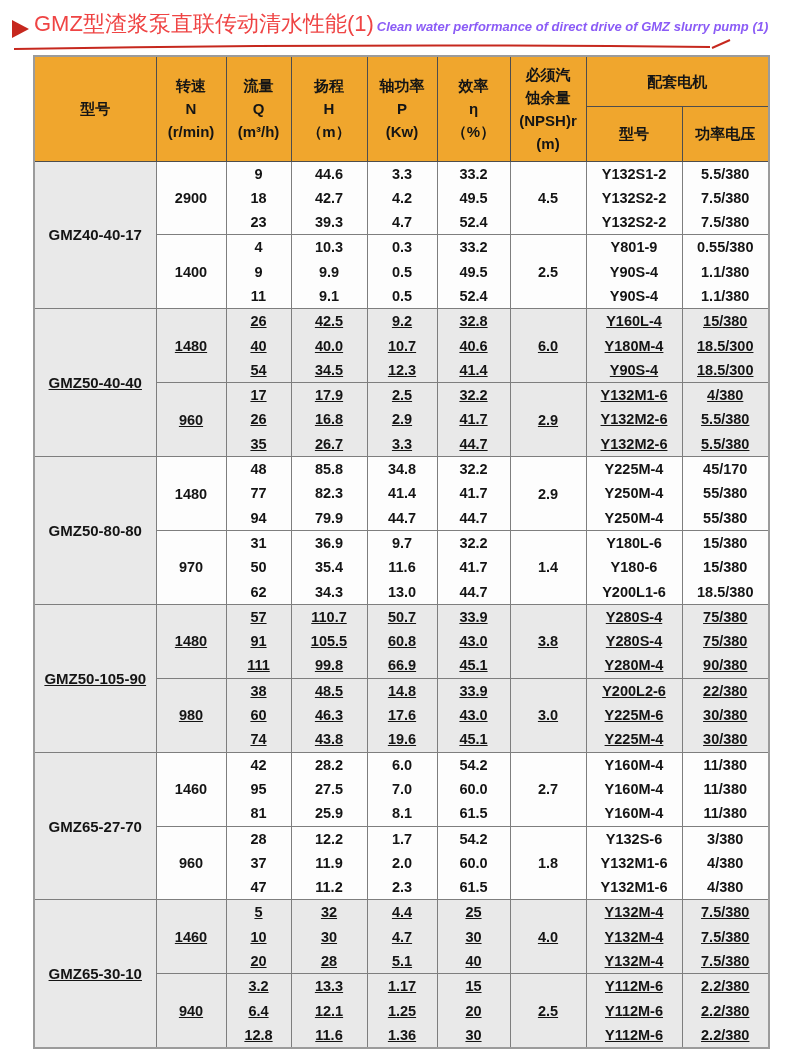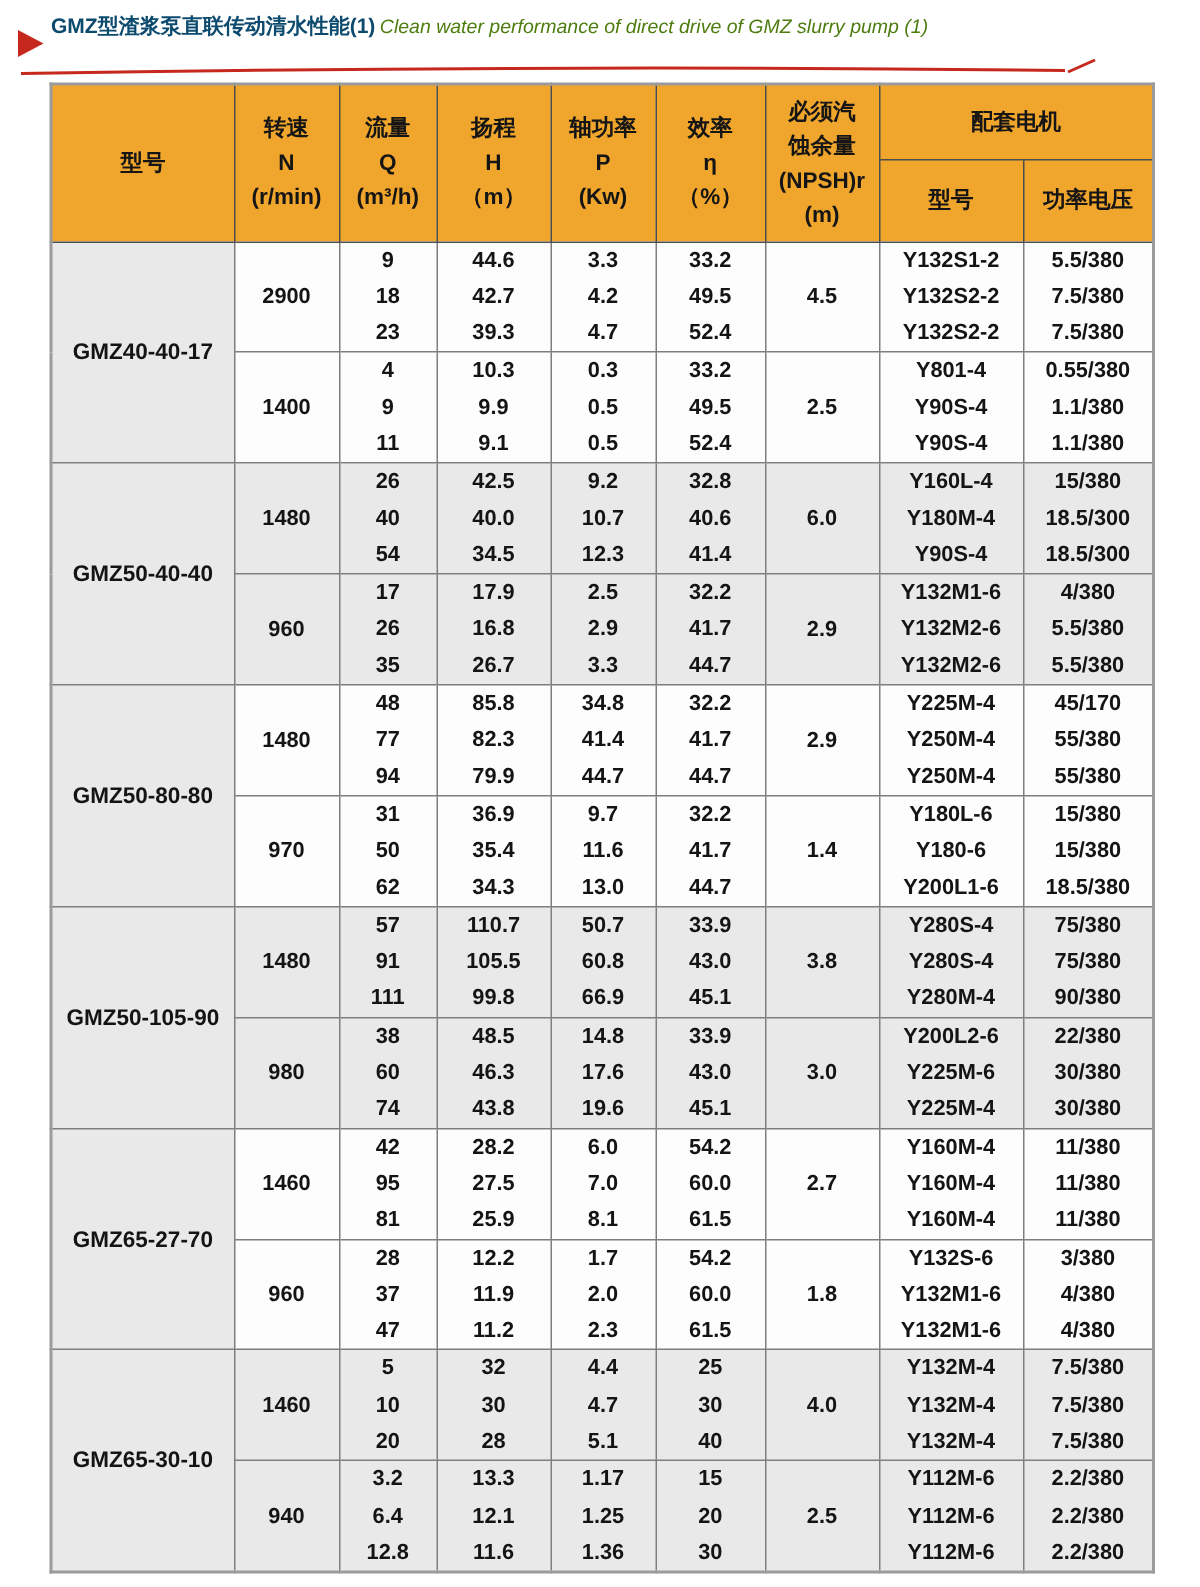--- a/index.html
+++ b/index.html
@@ -11,33 +11,33 @@
   *{box-sizing:border-box;margin:0;padding:0;}
   html,body{background:#ffffff;}
   body{font-family:"Liberation Sans","DejaVu Sans",sans-serif;color:#1a1a1a;}
   .page{width:800px;height:1058px;background:#ffffff;padding:9px 32px 0 33px;overflow:hidden;}
 
   
   .title-bar{position:relative;margin-left:-21px;height:46px;display:flex;align-items:baseline;}
   .arrow{width:0;height:0;border-left:17px solid var(--accent-red);
          border-top:9px solid transparent;border-bottom:9px solid transparent;
          align-self:center;margin-top:-6px;margin-right:5px;}
-  .title-cn{font-size:14px;font-weight:700;letter-spacing:0px;color:#0c4a6e;white-space:nowrap;}
-  .title-en{font-size:13px;font-style:italic;font-weight:400;color:#4d7c0f;margin-left:3px;white-space:nowrap;}
+  .title-cn{font-size:22px;font-weight:400;letter-spacing:0px;color:#ef4444;white-space:nowrap;}
+  .title-en{font-size:13px;font-style:italic;font-weight:700;color:#8b5cf6;margin-left:3px;white-space:nowrap;}
   .underline{position:absolute;left:0;bottom:2px;color:var(--accent-red);}
 
   
   table.spec{border-collapse:collapse;table-layout:fixed;width:735px;border:2px solid #9b9b9b;}
   th{background:var(--header-bg);border:1px solid #4d4d4d;font-weight:600;
      font-size:15px;color:#151515;text-align:center;vertical-align:middle;line-height:23px;}
   thead tr.h1{height:50px;}
   thead tr.h2{height:55px;}
   td{border:1px solid #7e7e7e;background:var(--cell-white);text-align:center;vertical-align:middle;
      font-size:14.5px;font-weight:600;color:#141414;height:73px;}
-  tr.shaded td{background:var(--row-shade);}
+  tr.shaded td{background:var(--row-shade);text-decoration:underline;}
   td.model-cell{background:var(--row-shade);font-size:15px;}
   td.stack{padding:0;}
   td.stack .line{height:24.3px;line-height:24.3px;}
 </style>
 </head>
 <body>
 
 <div class="page">
 
   <header class="title-bar">
@@ -156,21 +156,21 @@
             <div class="line">0.5</div>
             <div class="line">0.5</div>
           </td>
           <td class="stack">
             <div class="line">33.2</div>
             <div class="line">49.5</div>
             <div class="line">52.4</div>
           </td>
           <td class="num">2.5</td>
           <td class="stack">
-            <div class="line">Y801-4</div>
+            <div class="line">Y801-9</div>
             <div class="line">Y90S-4</div>
             <div class="line">Y90S-4</div>
           </td>
           <td class="stack">
             <div class="line">0.55/380</div>
             <div class="line">1.1/380</div>
             <div class="line">1.1/380</div>
           </td>
         </tr>
         <tr class="shaded">

